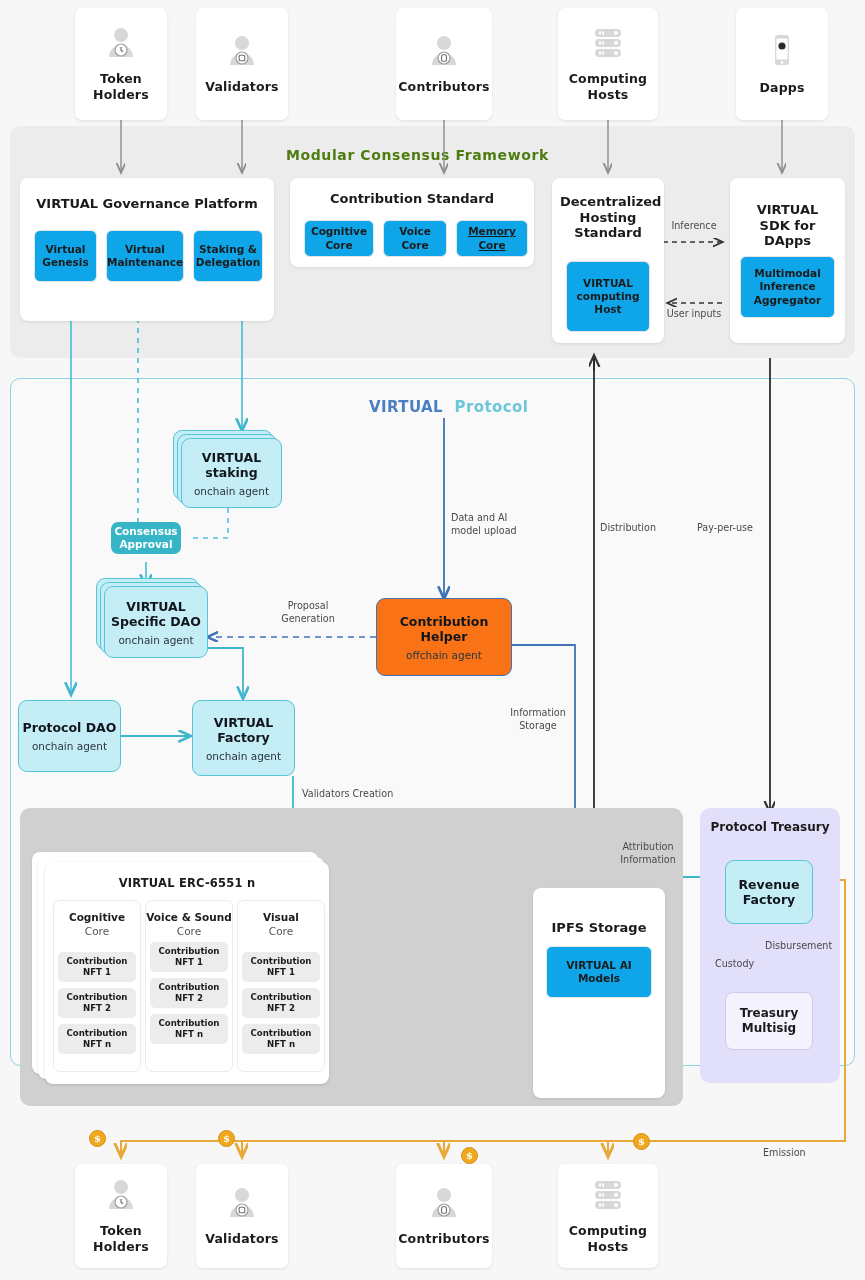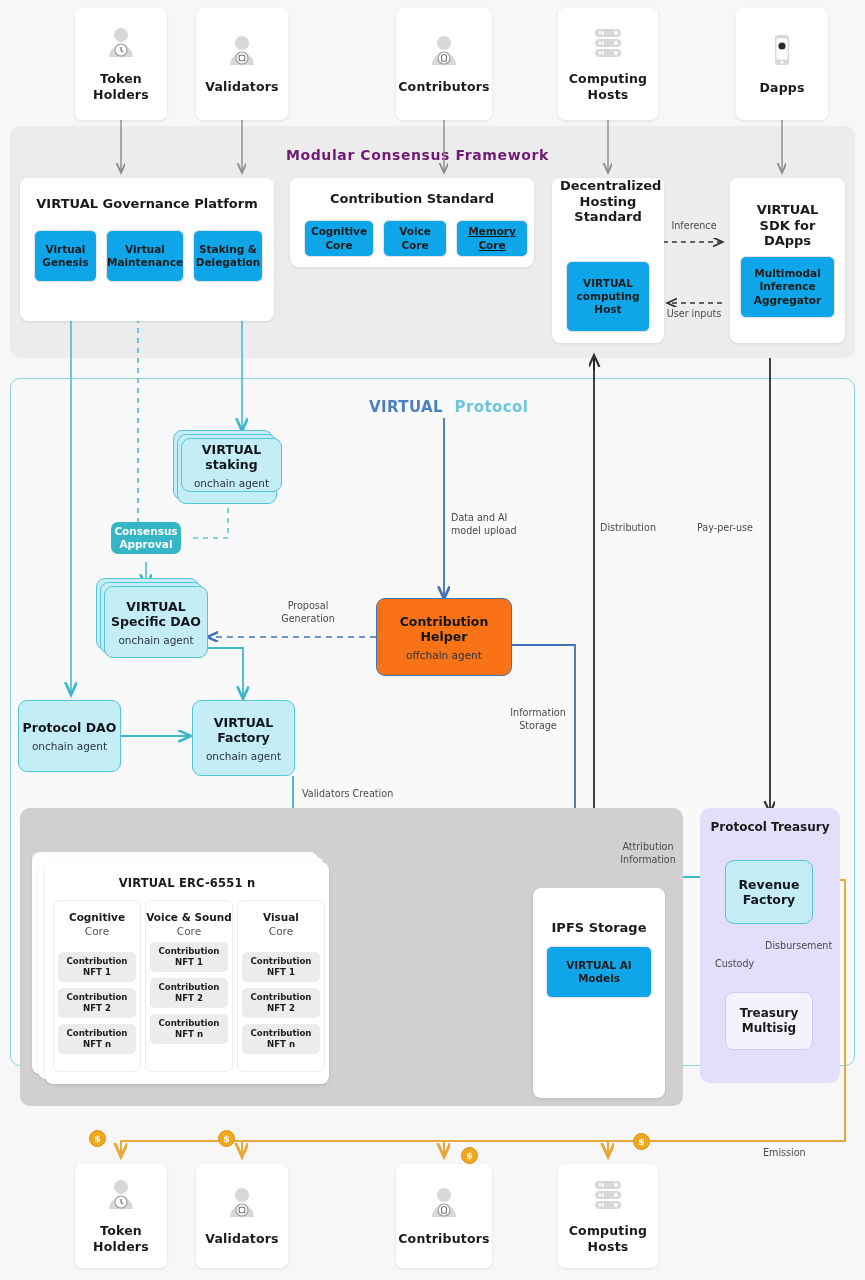--- a/index.html
+++ b/index.html
@@ -100,21 +100,21 @@
     display: flex; align-items: center; justify-content: center;
     color: #fff; font-size: 10px; font-weight: 700; font-family: "DejaVu Serif", serif;
   }
 </style>
 </head>
 <body>
 
 <div id="stage">
 
   <div class="zone" style="left:10px; top:126px; width:845px; height:232px; background:#ececec;"></div>
-  <div class="zone-title" style="left:286px; top:147px; color:#701a75;">Modular Consensus Framework</div>
+  <div class="zone-title" style="left:286px; top:147px; color:#4d7c0f;">Modular Consensus Framework</div>
 
   <div class="zone" style="left:10px; top:378px; width:845px; height:688px; border:1.4px solid #8ed4e2; background:rgba(255,255,255,.28);"></div>
   <div style="position:absolute; left:369px; top:398px; font-size:15px; font-weight:700; letter-spacing:.4px; z-index:14;">
     <span style="color:#4a7fc1;">VIRTUAL</span>
     <span style="color:#6ec6da; margin-left:6px;">Protocol</span>
   </div>
 
   <div class="vault" style="left:20px; top:808px; width:663px; height:298px;"></div>
   <div class="zone-title" style="left:30px; top:820px; color:#6d6d6d;">Immutable Contribution Vault</div>
 
@@ -270,37 +270,37 @@
   <div class="panel" style="left:290px; top:178px; width:244px; height:89px;">
     <div class="ttl" style="margin-top:13px;">Contribution Standard</div>
     <div style="position:absolute; left:14px; top:42px; display:flex; gap:9px;">
       <div class="subbox" style="width:70px; height:37px;">Cognitive Core</div>
       <div class="subbox" style="width:64px; height:37px;">Voice Core</div>
       <div class="subbox" style="width:72px; height:37px;text-decoration:underline;">Memory Core</div>
     </div>
   </div>
 
   <div class="panel" style="left:552px; top:178px; width:112px; height:165px;">
-    <div class="ttl" style="padding:0 8px;">Decentralized Hosting Standard</div>
+    <div class="ttl" style="margin-top:16px; padding:0 8px;">Decentralized Hosting Standard</div>
     <div class="subbox" style="position:absolute; left:14px; top:83px; width:84px; height:71px;">VIRTUAL computing Host</div>
   </div>
 
   <div class="panel" style="left:730px; top:178px; width:115px; height:165px;">
     <div class="ttl" style="margin-top:24px; padding:0 22px;">VIRTUAL SDK for DApps</div>
     <div class="subbox" style="position:absolute; left:10px; top:78px; width:95px; height:62px;">Multimodal Inference Aggregator</div>
   </div>
 
   <div class="wlabel c" style="left:664px; top:220px; width:60px;">Inference</div>
   <div class="wlabel c" style="left:664px; top:308px; width:60px;">User inputs</div>
 
   <div class="stackwrap" style="left:173px; top:430px; width:112px; height:80px;">
     <div class="sheet" style="left:0; top:0; width:100px; height:70px;"></div>
     <div class="sheet" style="left:4px; top:4px; width:100px; height:70px;"></div>
   </div>
-  <div class="tealnode" style="left:181px; top:438px; width:101px; height:54px;">
+  <div class="tealnode" style="left:181px; top:438px; width:101px; height:70px;">
     <span class="n-t">VIRTUAL staking</span>
     <span class="n-s">onchain agent</span>
   </div>
 
   <div class="badge-consensus" style="left:111px; top:522px; width:70px; height:32px;">Consensus Approval</div>
 
   <div class="stackwrap" style="left:96px; top:578px; width:115px; height:82px;">
     <div class="sheet" style="left:0; top:0; width:103px; height:72px;"></div>
     <div class="sheet" style="left:4px; top:4px; width:103px; height:72px;"></div>
   </div>

